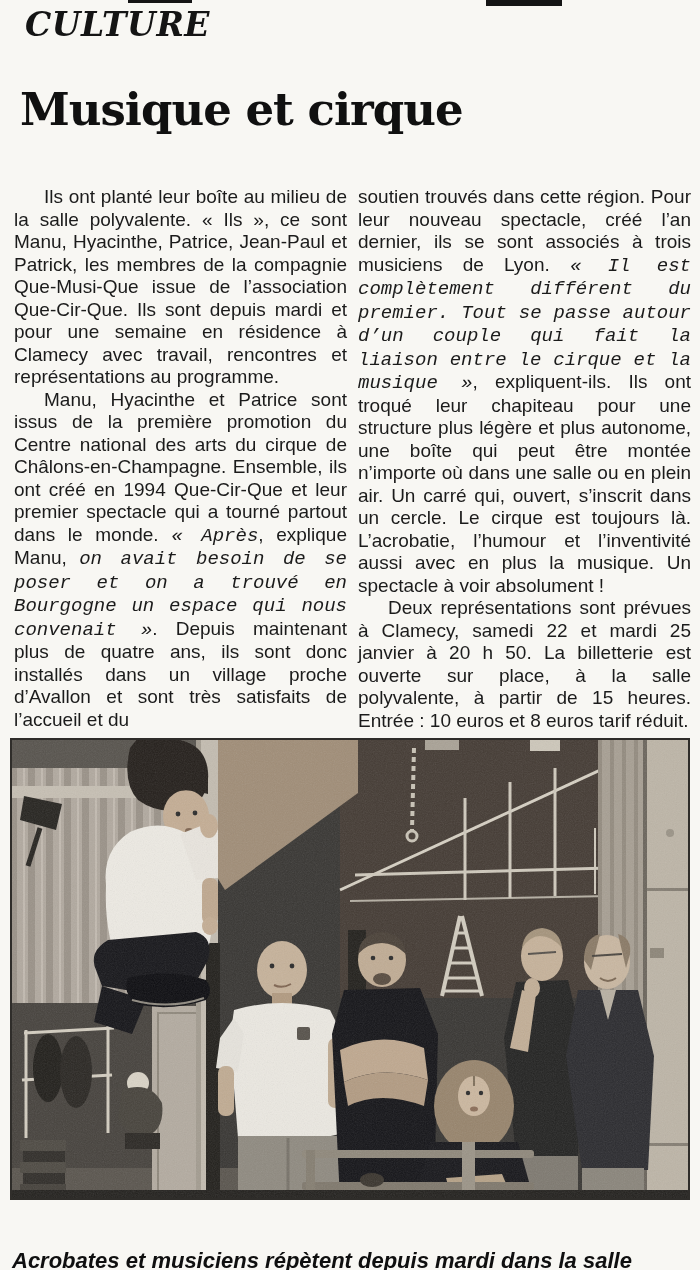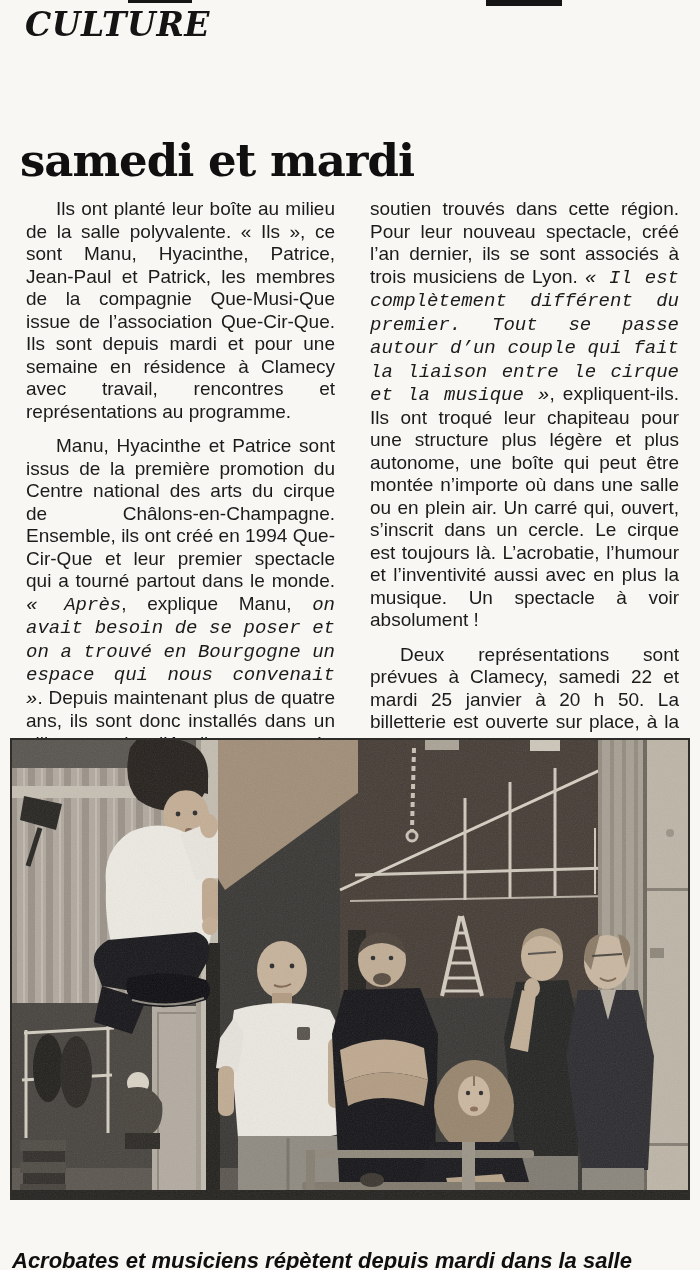--- a/index.html
+++ b/index.html
@@ -26,21 +26,21 @@
   }
   .columns {
     position:absolute; left:14px; top:186px; width:678px;
     display:flex; gap:11px;
   }
   .col {
     width:333px; font-size:19px; line-height:22.5px;
     text-align:justify; color:#1b1b1b;
     hyphens:auto; -webkit-hyphens:auto;
   }
-  .col p { margin:12px; }
+  .col p { margin:0; }
   .indent { text-indent:30px; }
   .noindent { text-indent:0; }
   .it { font-style:italic;font-family:Liberation Mono, monospace; }
 
   .photo {
     position:absolute; left:10px; top:738px; width:680px; height:462px;
     background:#383633;
   }
   .photo svg { display:block; width:680px; height:462px; }
 
@@ -53,21 +53,21 @@
 </head>
 <body>
 
 <div class="page">
 
   <div class="scan-bar b1"></div>
   <div class="scan-bar b2"></div>
 
   <div class="kicker">CULTURE</div>
 
-  <h1 class="headline"><br><span>samedi et mardi</span></h1>
+  <h1 class="headline"><span>Musique et cirque</span><br></h1>
 
   <div class="columns">
     <div class="col">
       <p class="indent"><span>Ils ont planté leur boîte au milieu de la salle polyvalente. « Ils », ce sont Manu, Hyacinthe, Patrice, Jean-Paul et Patrick, les membres de la compagnie Que-Musi-Que issue de l’association Que-Cir-Que. Ils sont depuis mardi et pour une semaine en résidence à Clamecy avec travail, rencontres et représentations au programme.</span></p>
       <p class="indent"><span>Manu, Hyacinthe et Patrice sont issus de la première promotion du Centre national des arts du cirque de Châlons-en-Champagne. Ensemble, ils ont créé en 1994 Que-Cir-Que et leur premier spectacle qui a tourné partout dans le monde. </span><span class="it">« Après</span><span>, explique Manu, </span><span class="it">on avait besoin de se poser et on a trouvé en Bourgogne un espace qui nous convenait »</span><span>. Depuis maintenant plus de quatre ans, ils sont donc installés dans un village proche d’Avallon et sont très satisfaits de l’accueil et du</span></p>
     </div>
     <div class="col">
       <p class="noindent"><span>soutien trouvés dans cette région. Pour leur nouveau spectacle, créé l’an dernier, ils se sont associés à trois musiciens de Lyon. </span><span class="it">« Il est complètement différent du premier. Tout se passe autour d’un couple qui fait la liaison entre le cirque et la musique »</span><span>, expliquent-ils. Ils ont troqué leur chapiteau pour une structure plus légère et plus autonome, une boîte qui peut être montée n’importe où dans une salle ou en plein air. Un carré qui, ouvert, s’inscrit dans un cercle. Le cirque est toujours là. L’acrobatie, l’humour et l’inventivité aussi avec en plus la musique. Un spectacle à voir absolument !</span></p>
       <p class="indent"><span>Deux représentations sont prévues à Clamecy, samedi 22 et mardi 25 janvier à 20 h 50. La billetterie est ouverte sur place, à la salle polyvalente, à partir de 15 heures. Entrée : 10 euros et 8 euros tarif réduit.</span></p>
     </div>

